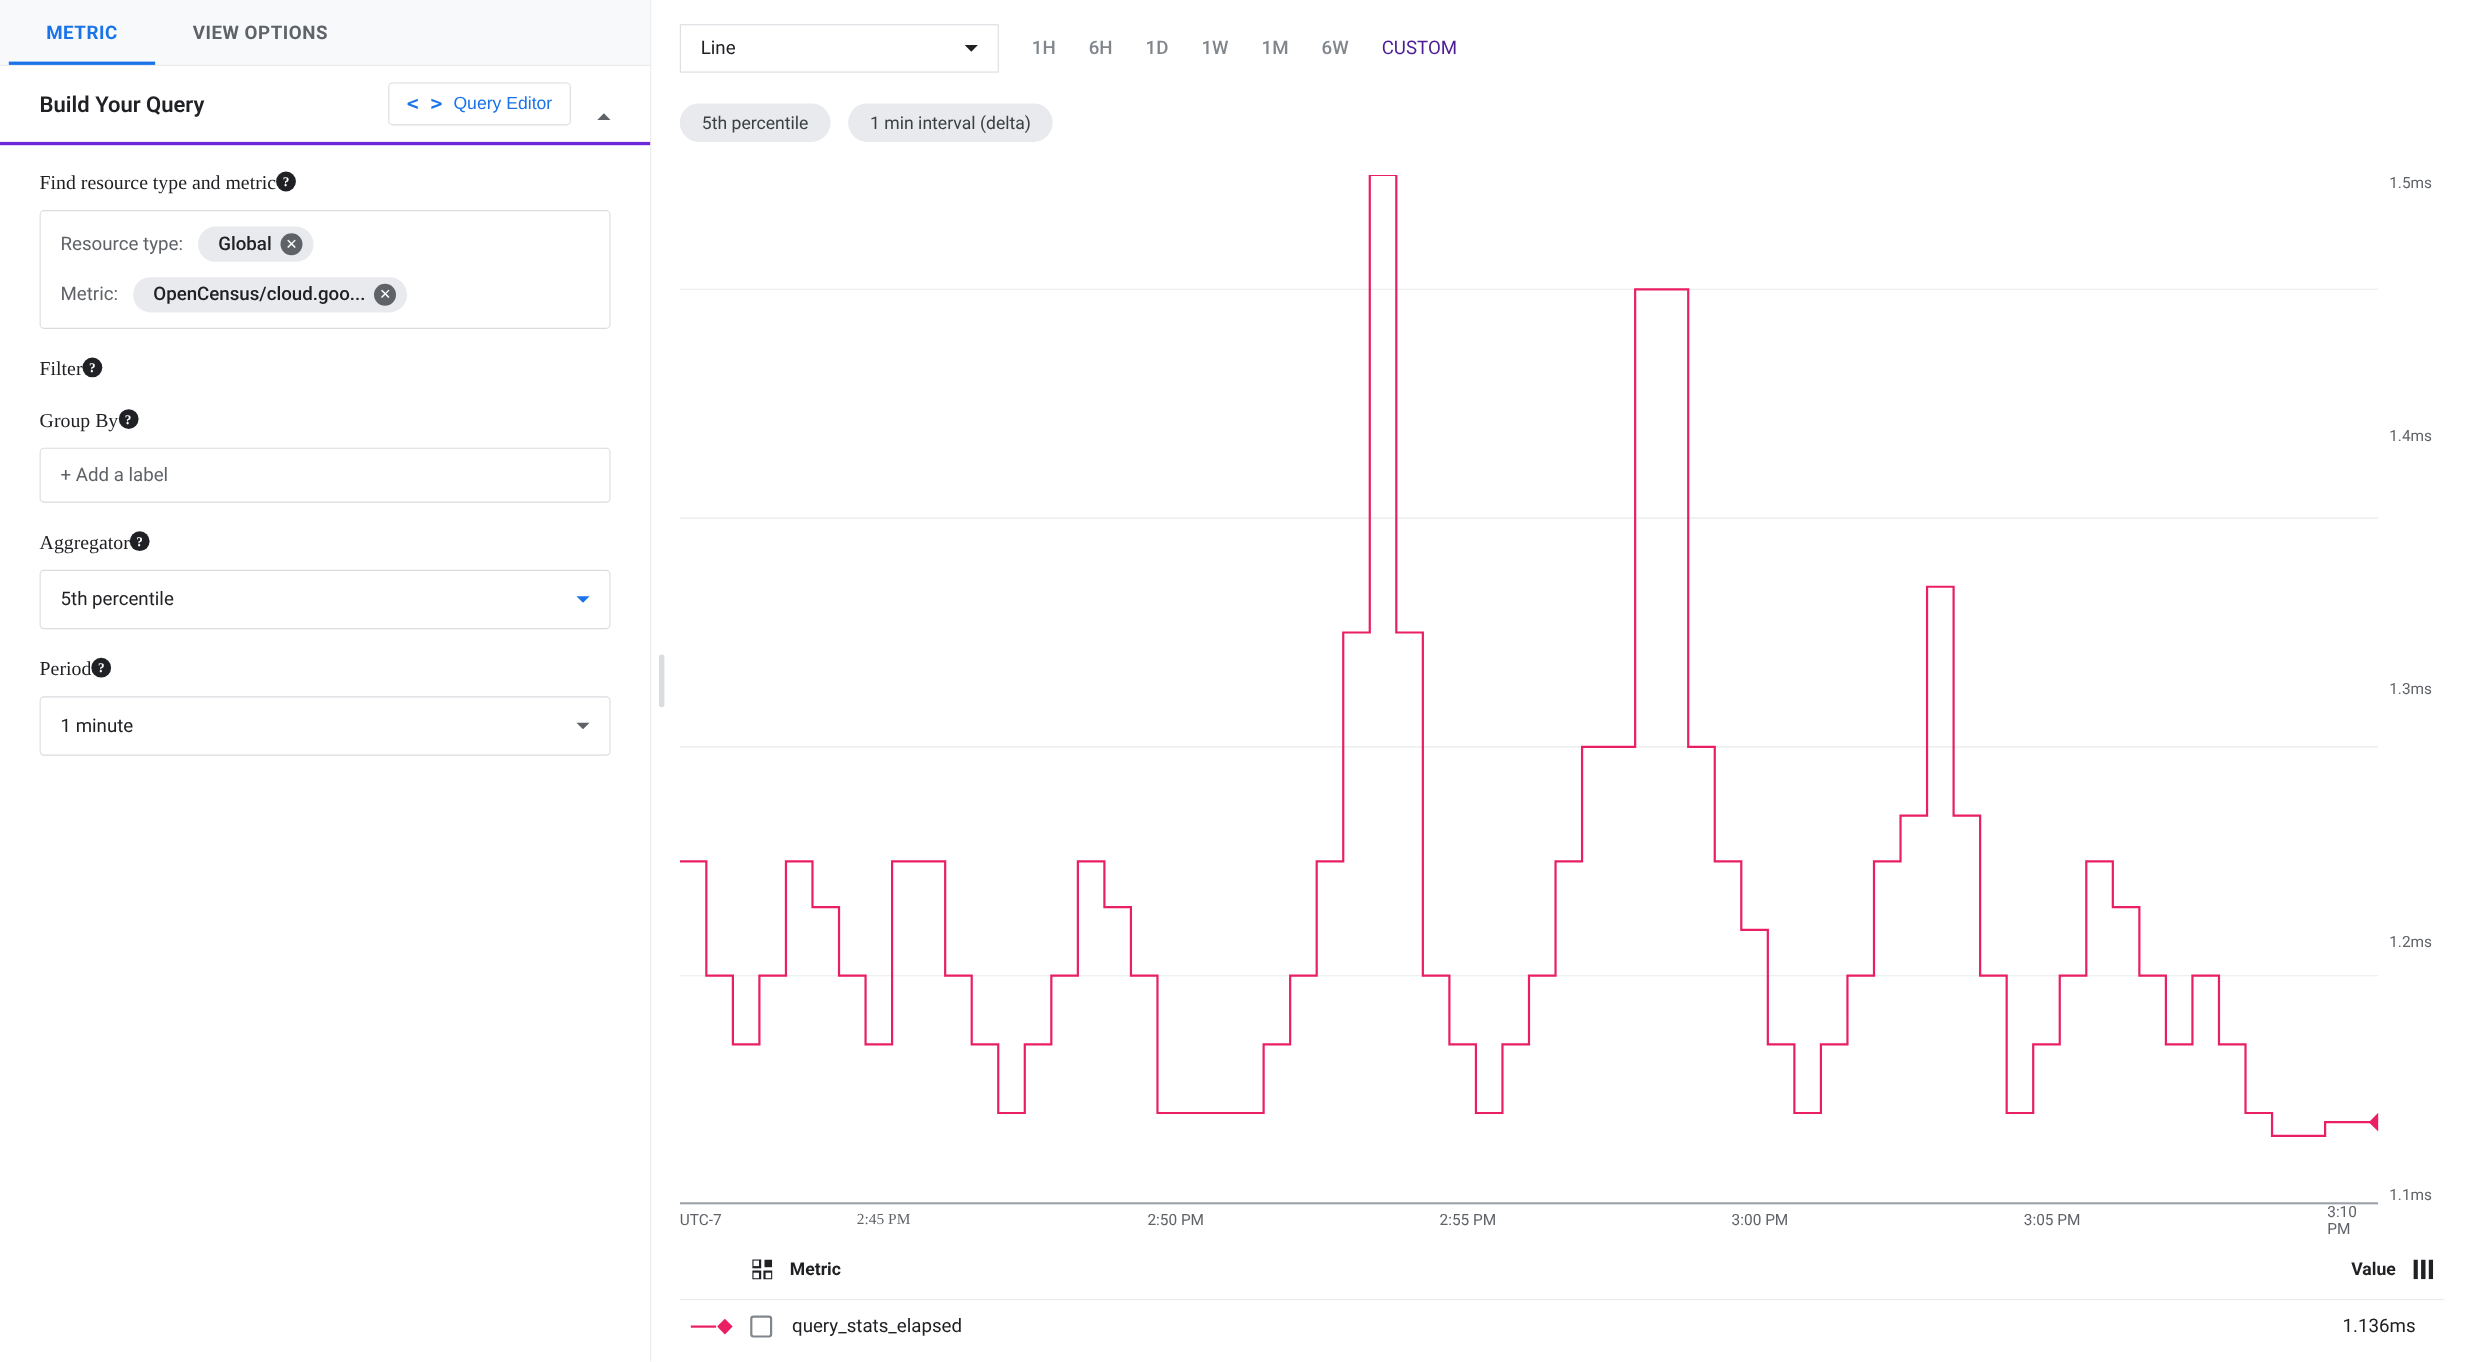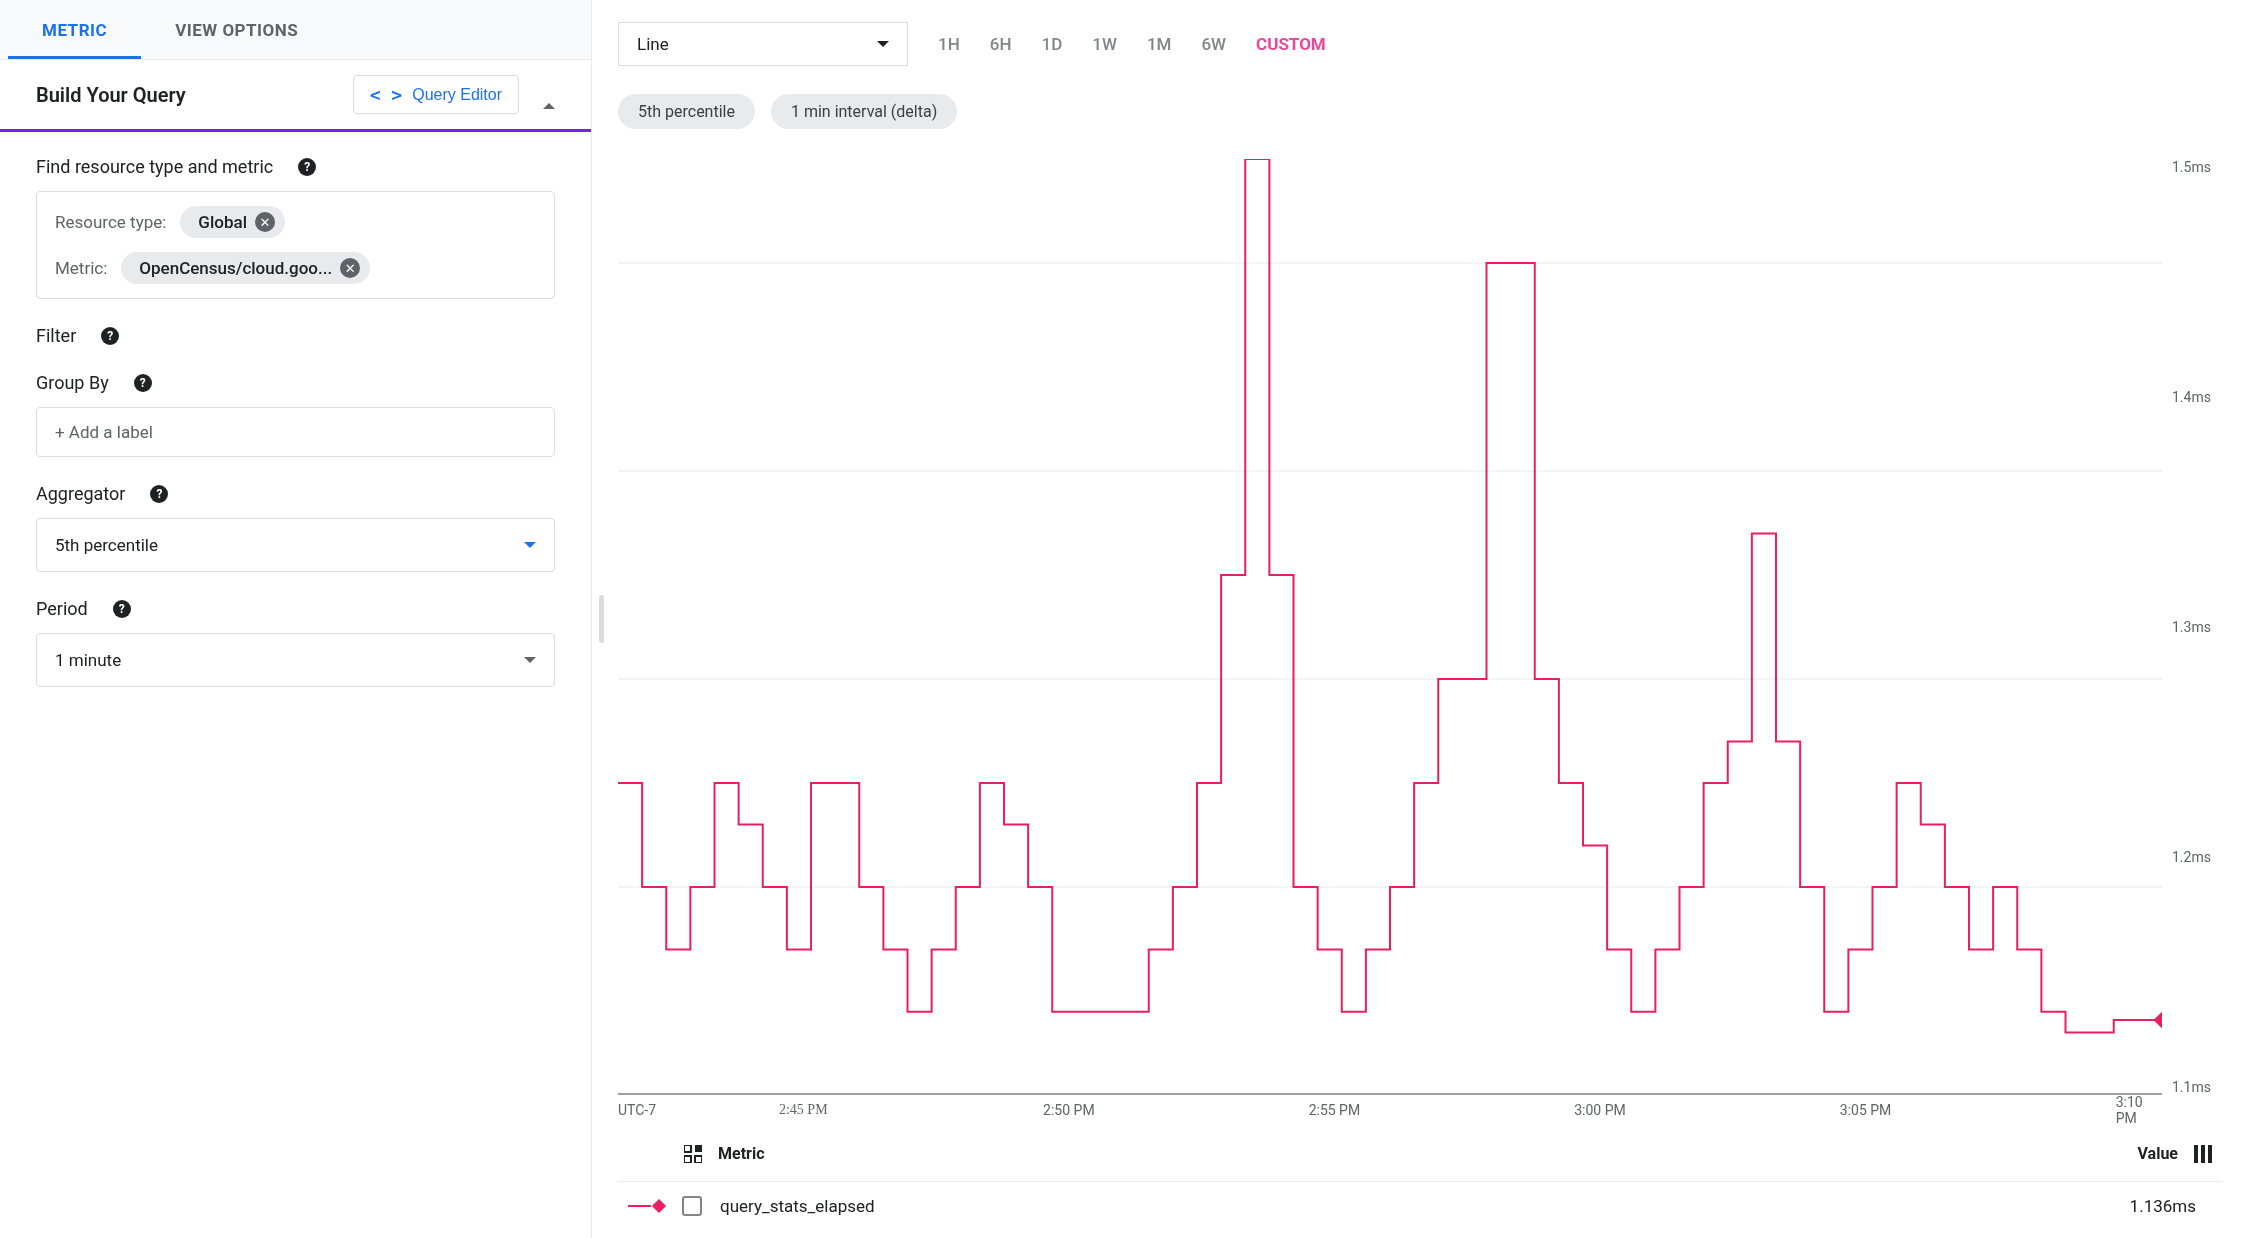--- a/index.html
+++ b/index.html
@@ -88,23 +88,23 @@
     padding: 24px 36px 8px 36px;
   }
   .sect {
     margin-bottom: 26px;
   }
   .sect-label {
     font-size: 18px;
     color: #202124;
     font-weight: 400;
     display: flex;
-    align-items: center;
-    gap: 25px;
+    gap: 0;
     margin-bottom: 14px;
+    font-family: Liberation Serif, serif;
   }
   .help-icon {
     width: 18px; height: 18px;
     border-radius: 50%;
     background: #202124;
     color: #fff;
     font-size: 12px;
     font-weight: 700;
     display: inline-flex;
     align-items: center;
@@ -224,22 +224,22 @@
     gap: 30px;
     margin-left: 8px;
   }
   .time-range .tr {
     font-size: 17px;
     font-weight: 500;
     color: #80868b;
     cursor: pointer;
   }
   .time-range .tr.active {
-    color: #ec4899;
-    font-weight: 700;
+    color: #4c1d95;
+    font-weight: 400;
   }
 
   .pill-row {
     display: flex;
     gap: 16px;
     margin-top: 28px;
   }
   .pill {
     background: #e8eaed;
     border-radius: 999px;

